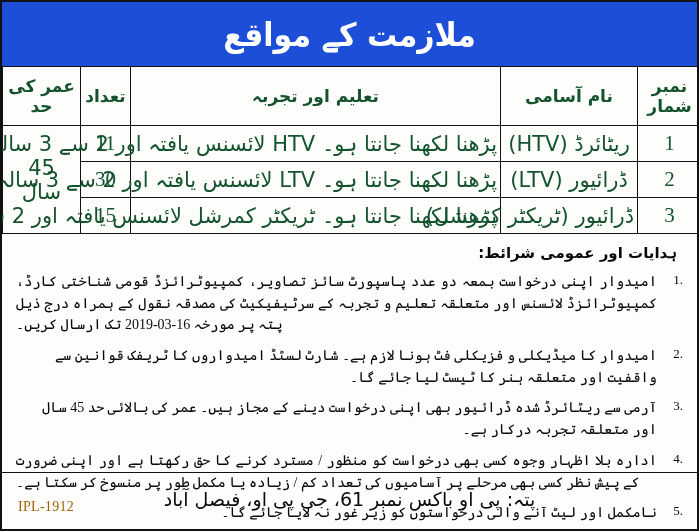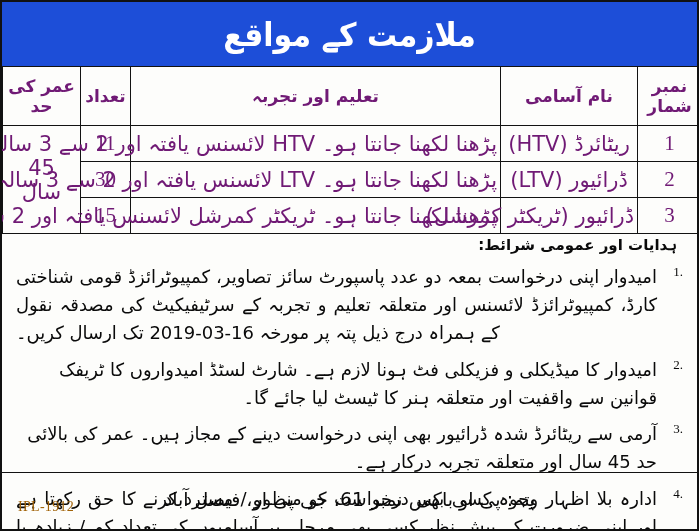--- a/index.html
+++ b/index.html
@@ -49,21 +49,21 @@
     width: 699px;
     border-collapse: collapse;
     direction: rtl;
     table-layout: fixed;
   }
   .jobs-table th,
   .jobs-table td {
     border: 1px solid #121212;
     text-align: center;
     vertical-align: middle;
-    color: #701a75;
+    color: #14532d;
     padding: 2px 3px;
     font-family: "DejaVu Sans", "Liberation Sans", sans-serif;
   }
   .col-serial  { width: 64px; }
   .col-post    { width: 137px; }
   .col-edu     { width: 370px; }
   .col-count   { width: 50px; }
   .col-age     { width: 78px; }
 
   .jobs-table thead th {
@@ -94,21 +94,21 @@
     right: 0;
     bottom: 56px;
     direction: rtl;
     padding: 6px 14px 0 14px;
     box-sizing: border-box;
   }
   .cond-heading {
     font-size: 15px;
     font-weight: 700;
     text-align: right;
-    margin: 6px 6px 9px 0;
+    margin: 14px 6px 9px 0;
     color: #0a0a0a;
     text-decoration: none;
   }
   .cond-list {
     list-style: none;
     margin: 0;
     padding: 0;
   }
   .cond-item {
     display: flex;
@@ -121,24 +121,25 @@
     flex: 0 0 26px;
     font-family: "Liberation Serif", serif;
     font-size: 13px;
     text-align: right;
     padding-top: 1px;
     direction: ltr;
     unicode-bidi: isolate;
   }
   .cond-text {
     flex: 1 1 auto;
-    font-size: 18px;
+    font-size: 14px;
     line-height: 1.55;
     text-align: justify;
     text-align-last: left;
+    font-family: Liberation Serif, serif;
   }
   .cond-text.single { text-align: right; text-align-last: right; }
 
   
   .footer {
     position: absolute;
     left: 0;
     right: 0;
     bottom: 0;
     height: 56px;

